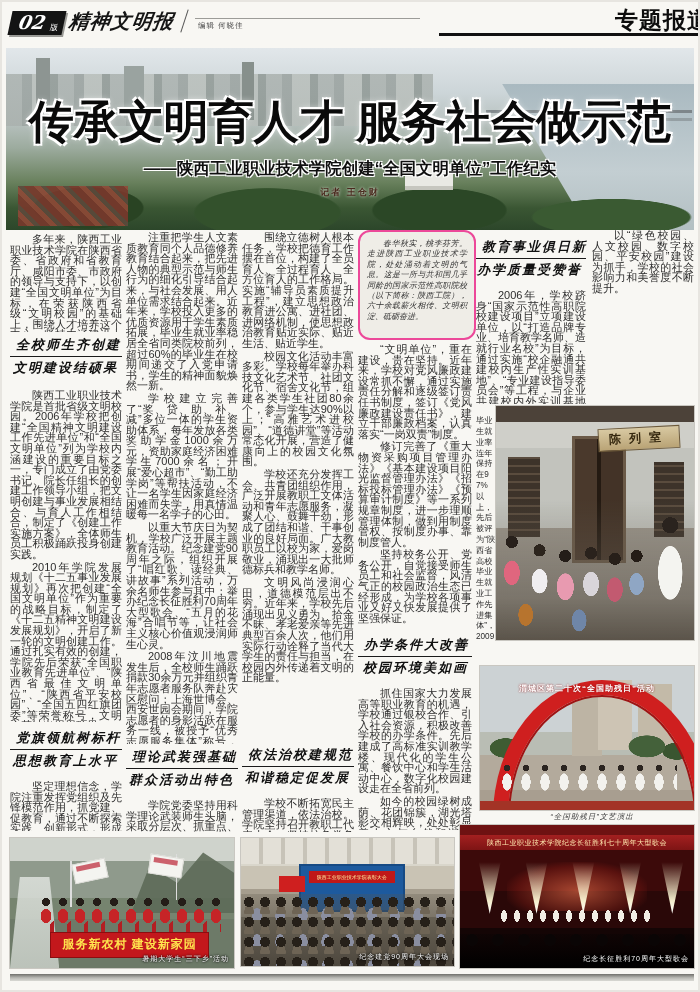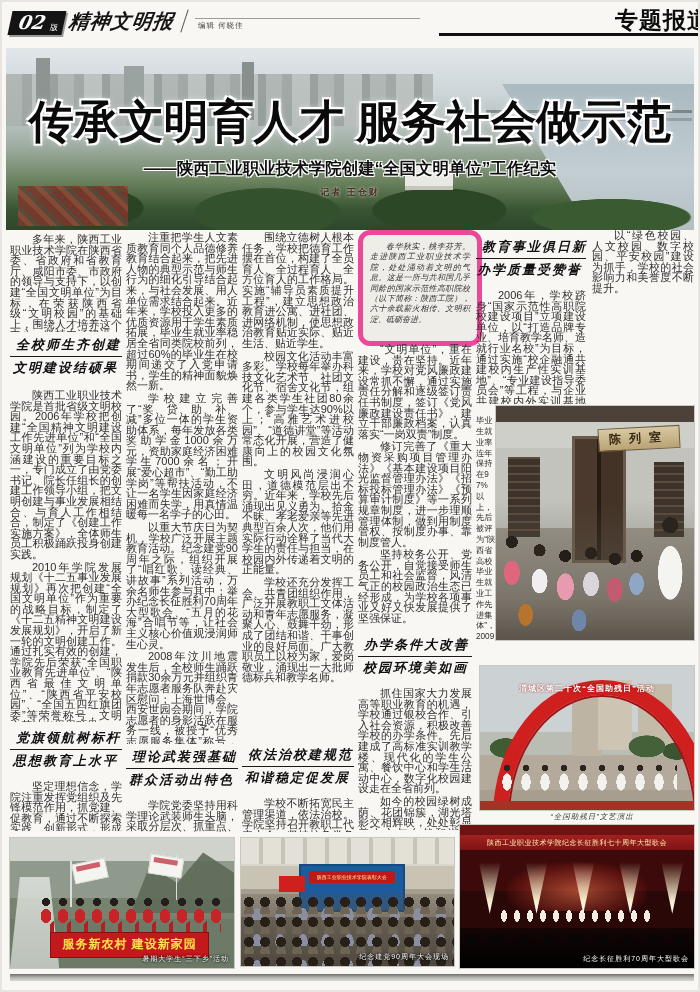--- a/index.html
+++ b/index.html
@@ -40,21 +40,21 @@
   .headline{position:absolute;left:0;top:44px;width:100%;text-align:center;font-size:45px;font-weight:900;color:#0a0a0a;letter-spacing:0px;white-space:nowrap;
     text-shadow:-2px -2px 0 #fff,2px -2px 0 #fff,-2px 2px 0 #fff,2px 2px 0 #fff,0 0 7px rgba(255,255,255,.9);}
   .subtitle{position:absolute;left:0;top:110px;width:100%;text-align:center;font-size:16.5px;font-weight:bold;color:#101010;white-space:nowrap;
     text-shadow:-1px -1px 0 #fff,1px -1px 0 #fff,-1px 1px 0 #fff,1px 1px 0 #fff;}
   .byline{position:absolute;left:0;top:138px;width:100%;text-align:center;font-size:9px;font-weight:bold;color:#4a2a1e;letter-spacing:2px;
     text-shadow:0 0 3px rgba(255,255,255,.85);}
 
   
   .col{position:absolute;font-size:11px;line-height:10.6px;text-align:justify;color:#2d2d2d;overflow:hidden;}
   .col p{margin:0 0 2px 0;text-indent:2em;}
-  .leadbox{position:absolute;left:356px;top:228px;width:100px;height:92px;background:#efede7;border:5px solid #ec4899;border-radius:12px;
+  .leadbox{position:absolute;left:356px;top:228px;width:100px;height:92px;background:#efede7;border:2px solid #ec4899;border-radius:12px;
     padding:7px;font-size:8px;line-height:10.4px;text-align:justify;color:#333;font-style:italic;overflow:hidden;}
   .leadbox p{margin:0;text-indent:2em;}
   .chead{position:absolute;font-family:"DejaVu Serif",serif;font-style:italic;font-weight:bold;font-size:13px;color:#111;letter-spacing:2px;}
   .chead .l1{display:block;padding:0 0 2px 6px;border-bottom:1.5px solid #1a1a1a;white-space:nowrap;}
   .chead .l2{display:block;text-align:right;padding:2px 4px 0 0;white-space:nowrap;}
   .strip{position:absolute;left:474px;top:406px;width:19px;height:232px;font-size:8.2px;line-height:10.8px;color:#2d2d2d;overflow:hidden;word-break:break-all;}
 
   
   .photo{position:absolute;overflow:hidden;box-shadow:0 0 0 1px #c9c7c1;}
   .pcaption{position:absolute;font-size:7.5px;font-style:italic;color:#333;text-align:center;letter-spacing:1px;}
@@ -209,22 +209,22 @@
     <span class="l1">理论武装强基础</span>
     <span class="l2">群众活动出特色</span>
   </div>
   <div class="col" style="left:124px;top:798px;width:112px;height:32px;">
       <p>学院党委坚持用科学理论武装师生头脑，采取分层次、抓重点、多形式的学习教育模式，扎实推进学习型党组织建设。</p>
     </div>
 
   <div class="col" style="left:240px;top:230px;width:112px;height:510px;">
       <p>围绕立德树人根本任务，学校把德育工作摆在首位，构建了全员育人、全过程育人、全方位育人的工作格局。实施“辅导员素质提升工程”，建立思想政治教育进公寓、进社团、进网络机制，使思想政治教育贴近实际、贴近生活、贴近学生。</p>
       <p>校园文化活动丰富多彩。学校每年举办科技文化艺术节、社团文化节、宿舍文化节，组建各类学生社团80余个，参与学生达90%以上；“高雅艺术进校园”、“道德讲堂”等活动常态化开展，营造了健康向上的校园文化氛围。</p>
+      <p>学校还充分发挥工会、共青团组织作用，广泛开展教职工文体活动和青年志愿服务，凝聚人心、鼓舞干劲，形成了团结和谐、干事创业的良好局面。广大教职员工以校为家，爱岗敬业，涌现出一大批师德标兵和教学名师。</p>
       <p>文明风尚浸润心田，道德模范层出不穷。近年来，学校先后涌现出见义勇为、拾金不昧、孝老爱亲等先进典型百余人次，他们用实际行动诠释了当代大学生的责任与担当，在校园内外传递着文明的正能量。</p>
-      <p>学校还充分发挥工会、共青团组织作用，广泛开展教职工文体活动和青年志愿服务，凝聚人心、鼓舞干劲，形成了团结和谐、干事创业的良好局面。广大教职员工以校为家，爱岗敬业，涌现出一大批师德标兵和教学名师。</p>
     </div>
   <div class="chead" style="left:240px;top:744px;width:112px;">
     <span class="l1">依法治校建规范</span>
     <span class="l2">和谐稳定促发展</span>
   </div>
   <div class="col" style="left:240px;top:796px;width:112px;height:34px;">
       <p>学校不断拓宽民主管理渠道，依法治校。学院坚持召开教职工代表大会，坚持校务党务公开制，重大事项集体决策、阳光运行。</p>
     </div>
 
   <div class="leadbox">

